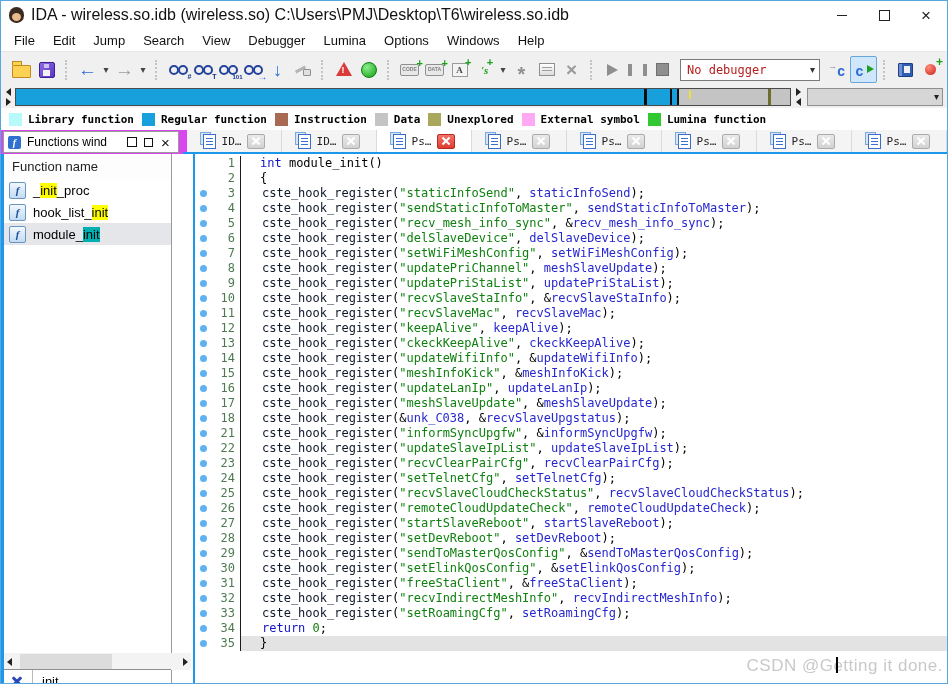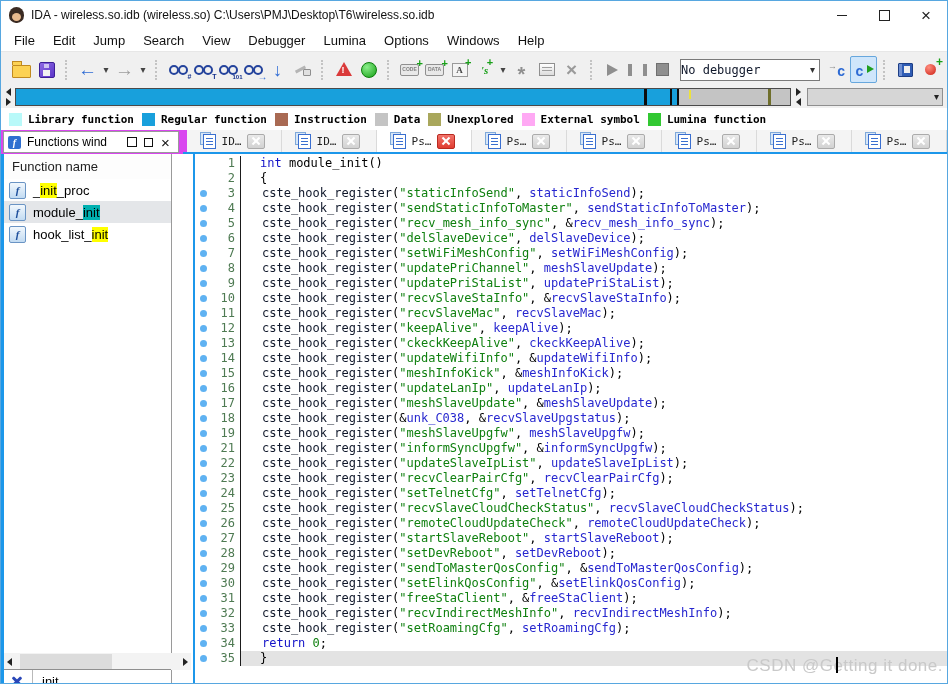--- a/index.html
+++ b/index.html
@@ -3,21 +3,21 @@
 <meta charset="utf-8">
 <style>
   html,body{margin:0;padding:0;background:#9a9a9a}
   .window{width:948px;height:684px;background:#fff;position:relative;overflow:hidden;
     font-family:"Liberation Sans",sans-serif;border:1px solid #57a7e0;box-sizing:border-box}
 
   
   .titlebar{position:absolute;left:0;top:0;right:0;height:28px;display:flex;align-items:center;background:#fff}
   .app-icon{width:15px;height:16px;margin:0 7px 0 8px;position:relative;border-radius:50% 50% 46% 46%;background:#3a2a22;flex:none}
   .app-icon::after{content:"";position:absolute;left:3px;top:6px;width:9px;height:8px;border-radius:50%;background:#e9ba8e}
-  .title{font-size:12px;color:#111;white-space:nowrap}
+  .title{font-size:16px;color:#111;white-space:nowrap}
   .win-controls{margin-left:auto;display:flex;height:100%}
   .wc{width:42px;display:flex;align-items:center;justify-content:center;color:#222}
   .wc-min::before{content:"";width:10px;height:1px;background:#222}
   .wc-max::before{content:"";width:9px;height:9px;border:1px solid #222}
   .wc-close::before{content:"×";font-size:17px;line-height:1}
 
   
   .menubar{position:absolute;top:28px;left:0;right:0;height:22px;display:flex;align-items:center;padding-left:4px;background:#fff}
   .menu-item{font-size:13px;padding:2px 9px;color:#111;white-space:nowrap}
 
@@ -56,21 +56,21 @@
   .ic-make-string .badge{position:static;font:bold 9px "Liberation Serif",serif;color:#444}
   .ic-make-struct .badge{position:static;font:bold italic 11px "Liberation Serif",serif;color:#18a018}
   .ic-patch .g::before{content:"*";font-size:20px;font-weight:bold;color:#8f8f8f;line-height:0.5;margin-top:8px}
   .ic-edit-function .g{width:14px;height:11px;background:linear-gradient(#fff,#dcdcdc);border:1px solid #8f8f8f}
   .ic-edit-function .g::before{content:"";position:absolute;left:2px;top:3px;right:2px;height:1px;background:#9f9f9f;box-shadow:0 3px 0 #9f9f9f}
   .ic-delete-function .g::before{content:"×";font-size:19px;font-weight:bold;color:#9a9a9a;line-height:0.8}
   .ic-debug-play .g{width:0;height:0;border-left:11px solid #8f8f8f;border-top:6px solid transparent;border-bottom:6px solid transparent}
   .ic-debug-pause .g{width:11px;height:12px;border-left:4px solid #8f8f8f;border-right:4px solid #8f8f8f}
   .ic-debug-stop .g{width:11px;height:11px;background:#8f8f8f;border:1px solid #6f6f6f}
   .dbgcombo{width:138px;height:20px;background:#fff;border:1px solid #7a7a7a;display:flex;align-items:center;margin:0 5px;position:relative;flex:none}
-  .dbgcombo .val{font-family:"DejaVu Sans Mono",monospace;font-size:12px;color:#0f172a;white-space:nowrap}
+  .dbgcombo .val{font-family:"DejaVu Sans Mono",monospace;font-size:12px;padding-left:6px;color:#b91c1c;white-space:nowrap}
   .dbgcombo::after{content:"▾";position:absolute;right:4px;font-size:10px;color:#333}
   .ic-attach-process .g{width:17px;height:15px}
   .ic-attach-process .g::before{content:"c";position:absolute;right:1px;bottom:-1px;font:bold 14px "Liberation Sans",sans-serif;color:#2e6bd4;line-height:1}
   .ic-attach-process .g::after{content:"→";position:absolute;left:-1px;top:-1px;font-size:9px;color:#8f8f8f}
   .ic-quick-debug{background:#cfe6fb;border:1px solid #67a7dd;border-radius:2px}
   .ic-quick-debug .g{width:16px;height:15px}
   .ic-quick-debug .g::before{content:"c";position:absolute;left:0;bottom:-1px;font:bold 14px "Liberation Sans",sans-serif;color:#2e6bd4;line-height:1}
   .ic-quick-debug .g::after{content:"";position:absolute;right:-2px;top:3px;border-left:7px solid #1fa01f;border-top:4px solid transparent;border-bottom:4px solid transparent}
   .ic-docs .g{width:13px;height:12px;background:linear-gradient(90deg,#6f8fd2 0 3px,#2f5cb4 3px);border:1px solid #1d3e85;border-radius:1px}
   .ic-docs .g::before{content:"";position:absolute;right:2px;top:2px;width:6px;height:7px;background:#f0f0f0}
@@ -413,22 +413,22 @@
       </div>
   </div>
 
   <div class="content">
     <div class="edge"></div>
 
     <div class="fpanel">
       <div class="fheader">Function name</div>
       <div id="flist">
           <div class="frow"><span class="fico"></span><span><span>_</span><span class="hl-yellow">init</span><span>_proc</span></span></div>
+          <div class="frow"><span class="fico"></span><span><span>hook_list_</span><span class="hl-yellow">init</span><span></span></span></div>
           <div class="frow sel"><span class="fico"></span><span><span>module_</span><span class="hl-teal">init</span><span></span></span></div>
-          <div class="frow"><span class="fico"></span><span><span>hook_list_</span><span class="hl-yellow">init</span><span></span></span></div>
         </div>
       <div class="hscroll">
         <span class="tri tri-l"></span>
         <span class="hs-thumb"></span>
         <span class="tri tri-r"></span>
       </div>
       <div class="filterrow">
         <div class="filterinner">
           <span class="clear-x"></span>
           <span class="fsep"></span>
@@ -450,21 +450,20 @@
           <div class="cl"><span class="bpcol"><span class="bpdot"></span></span><span class="ln">9</span><span class="ct ind"><span class="tk-fn">cste_hook_register</span><span class="tk-pl">(</span><span class="tk-str">"updatePriStaList"</span><span class="tk-pl">, </span><span class="tk-id">updatePriStaList</span><span class="tk-pl">);</span></span></div>
           <div class="cl"><span class="bpcol"><span class="bpdot"></span></span><span class="ln">10</span><span class="ct ind"><span class="tk-fn">cste_hook_register</span><span class="tk-pl">(</span><span class="tk-str">"recvSlaveStaInfo"</span><span class="tk-pl">, &amp;</span><span class="tk-id">recvSlaveStaInfo</span><span class="tk-pl">);</span></span></div>
           <div class="cl"><span class="bpcol"><span class="bpdot"></span></span><span class="ln">11</span><span class="ct ind"><span class="tk-fn">cste_hook_register</span><span class="tk-pl">(</span><span class="tk-str">"recvSlaveMac"</span><span class="tk-pl">, </span><span class="tk-id">recvSlaveMac</span><span class="tk-pl">);</span></span></div>
           <div class="cl"><span class="bpcol"><span class="bpdot"></span></span><span class="ln">12</span><span class="ct ind"><span class="tk-fn">cste_hook_register</span><span class="tk-pl">(</span><span class="tk-str">"keepAlive"</span><span class="tk-pl">, </span><span class="tk-id">keepAlive</span><span class="tk-pl">);</span></span></div>
           <div class="cl"><span class="bpcol"><span class="bpdot"></span></span><span class="ln">13</span><span class="ct ind"><span class="tk-fn">cste_hook_register</span><span class="tk-pl">(</span><span class="tk-str">"ckeckKeepAlive"</span><span class="tk-pl">, </span><span class="tk-id">ckeckKeepAlive</span><span class="tk-pl">);</span></span></div>
           <div class="cl"><span class="bpcol"><span class="bpdot"></span></span><span class="ln">14</span><span class="ct ind"><span class="tk-fn">cste_hook_register</span><span class="tk-pl">(</span><span class="tk-str">"updateWifiInfo"</span><span class="tk-pl">, &amp;</span><span class="tk-id">updateWifiInfo</span><span class="tk-pl">);</span></span></div>
           <div class="cl"><span class="bpcol"><span class="bpdot"></span></span><span class="ln">15</span><span class="ct ind"><span class="tk-fn">cste_hook_register</span><span class="tk-pl">(</span><span class="tk-str">"meshInfoKick"</span><span class="tk-pl">, &amp;</span><span class="tk-id">meshInfoKick</span><span class="tk-pl">);</span></span></div>
           <div class="cl"><span class="bpcol"><span class="bpdot"></span></span><span class="ln">16</span><span class="ct ind"><span class="tk-fn">cste_hook_register</span><span class="tk-pl">(</span><span class="tk-str">"updateLanIp"</span><span class="tk-pl">, </span><span class="tk-id">updateLanIp</span><span class="tk-pl">);</span></span></div>
           <div class="cl"><span class="bpcol"><span class="bpdot"></span></span><span class="ln">17</span><span class="ct ind"><span class="tk-fn">cste_hook_register</span><span class="tk-pl">(</span><span class="tk-str">"meshSlaveUpdate"</span><span class="tk-pl">, &amp;</span><span class="tk-id">meshSlaveUpdate</span><span class="tk-pl">);</span></span></div>
           <div class="cl"><span class="bpcol"><span class="bpdot"></span></span><span class="ln">18</span><span class="ct ind"><span class="tk-fn">cste_hook_register</span><span class="tk-pl">(&amp;</span><span class="tk-id">unk_C038</span><span class="tk-pl">, &amp;</span><span class="tk-id">recvSlaveUpgstatus</span><span class="tk-pl">);</span></span></div>
-          <div class="cl"><span class="bpcol"><span class="bpdot"></span></span><span class="ln">19</span><span class="ct ind"><span class="tk-fn">cste_hook_register</span><span class="tk-pl">(</span><span class="tk-str">"meshSlaveUpgfw"</span><span class="tk-pl">, </span><span class="tk-id">meshSlaveUpgfw</span><span class="tk-pl">);</span></span></div>
           <div class="cl"><span class="bpcol"><span class="bpdot"></span></span><span class="ln">21</span><span class="ct ind"><span class="tk-fn">cste_hook_register</span><span class="tk-pl">(</span><span class="tk-str">"informSyncUpgfw"</span><span class="tk-pl">, &amp;</span><span class="tk-id">informSyncUpgfw</span><span class="tk-pl">);</span></span></div>
           <div class="cl"><span class="bpcol"><span class="bpdot"></span></span><span class="ln">22</span><span class="ct ind"><span class="tk-fn">cste_hook_register</span><span class="tk-pl">(</span><span class="tk-str">"updateSlaveIpList"</span><span class="tk-pl">, </span><span class="tk-id">updateSlaveIpList</span><span class="tk-pl">);</span></span></div>
           <div class="cl"><span class="bpcol"><span class="bpdot"></span></span><span class="ln">23</span><span class="ct ind"><span class="tk-fn">cste_hook_register</span><span class="tk-pl">(</span><span class="tk-str">"recvClearPairCfg"</span><span class="tk-pl">, </span><span class="tk-id">recvClearPairCfg</span><span class="tk-pl">);</span></span></div>
           <div class="cl"><span class="bpcol"><span class="bpdot"></span></span><span class="ln">24</span><span class="ct ind"><span class="tk-fn">cste_hook_register</span><span class="tk-pl">(</span><span class="tk-str">"setTelnetCfg"</span><span class="tk-pl">, </span><span class="tk-id">setTelnetCfg</span><span class="tk-pl">);</span></span></div>
           <div class="cl"><span class="bpcol"><span class="bpdot"></span></span><span class="ln">25</span><span class="ct ind"><span class="tk-fn">cste_hook_register</span><span class="tk-pl">(</span><span class="tk-str">"recvSlaveCloudCheckStatus"</span><span class="tk-pl">, </span><span class="tk-id">recvSlaveCloudCheckStatus</span><span class="tk-pl">);</span></span></div>
           <div class="cl"><span class="bpcol"><span class="bpdot"></span></span><span class="ln">26</span><span class="ct ind"><span class="tk-fn">cste_hook_register</span><span class="tk-pl">(</span><span class="tk-str">"remoteCloudUpdateCheck"</span><span class="tk-pl">, </span><span class="tk-id">remoteCloudUpdateCheck</span><span class="tk-pl">);</span></span></div>
           <div class="cl"><span class="bpcol"><span class="bpdot"></span></span><span class="ln">27</span><span class="ct ind"><span class="tk-fn">cste_hook_register</span><span class="tk-pl">(</span><span class="tk-str">"startSlaveReboot"</span><span class="tk-pl">, </span><span class="tk-id">startSlaveReboot</span><span class="tk-pl">);</span></span></div>
           <div class="cl"><span class="bpcol"><span class="bpdot"></span></span><span class="ln">28</span><span class="ct ind"><span class="tk-fn">cste_hook_register</span><span class="tk-pl">(</span><span class="tk-str">"setDevReboot"</span><span class="tk-pl">, </span><span class="tk-id">setDevReboot</span><span class="tk-pl">);</span></span></div>
           <div class="cl"><span class="bpcol"><span class="bpdot"></span></span><span class="ln">29</span><span class="ct ind"><span class="tk-fn">cste_hook_register</span><span class="tk-pl">(</span><span class="tk-str">"sendToMasterQosConfig"</span><span class="tk-pl">, &amp;</span><span class="tk-id">sendToMasterQosConfig</span><span class="tk-pl">);</span></span></div>
           <div class="cl"><span class="bpcol"><span class="bpdot"></span></span><span class="ln">30</span><span class="ct ind"><span class="tk-fn">cste_hook_register</span><span class="tk-pl">(</span><span class="tk-str">"setElinkQosConfig"</span><span class="tk-pl">, &amp;</span><span class="tk-id">setElinkQosConfig</span><span class="tk-pl">);</span></span></div>

